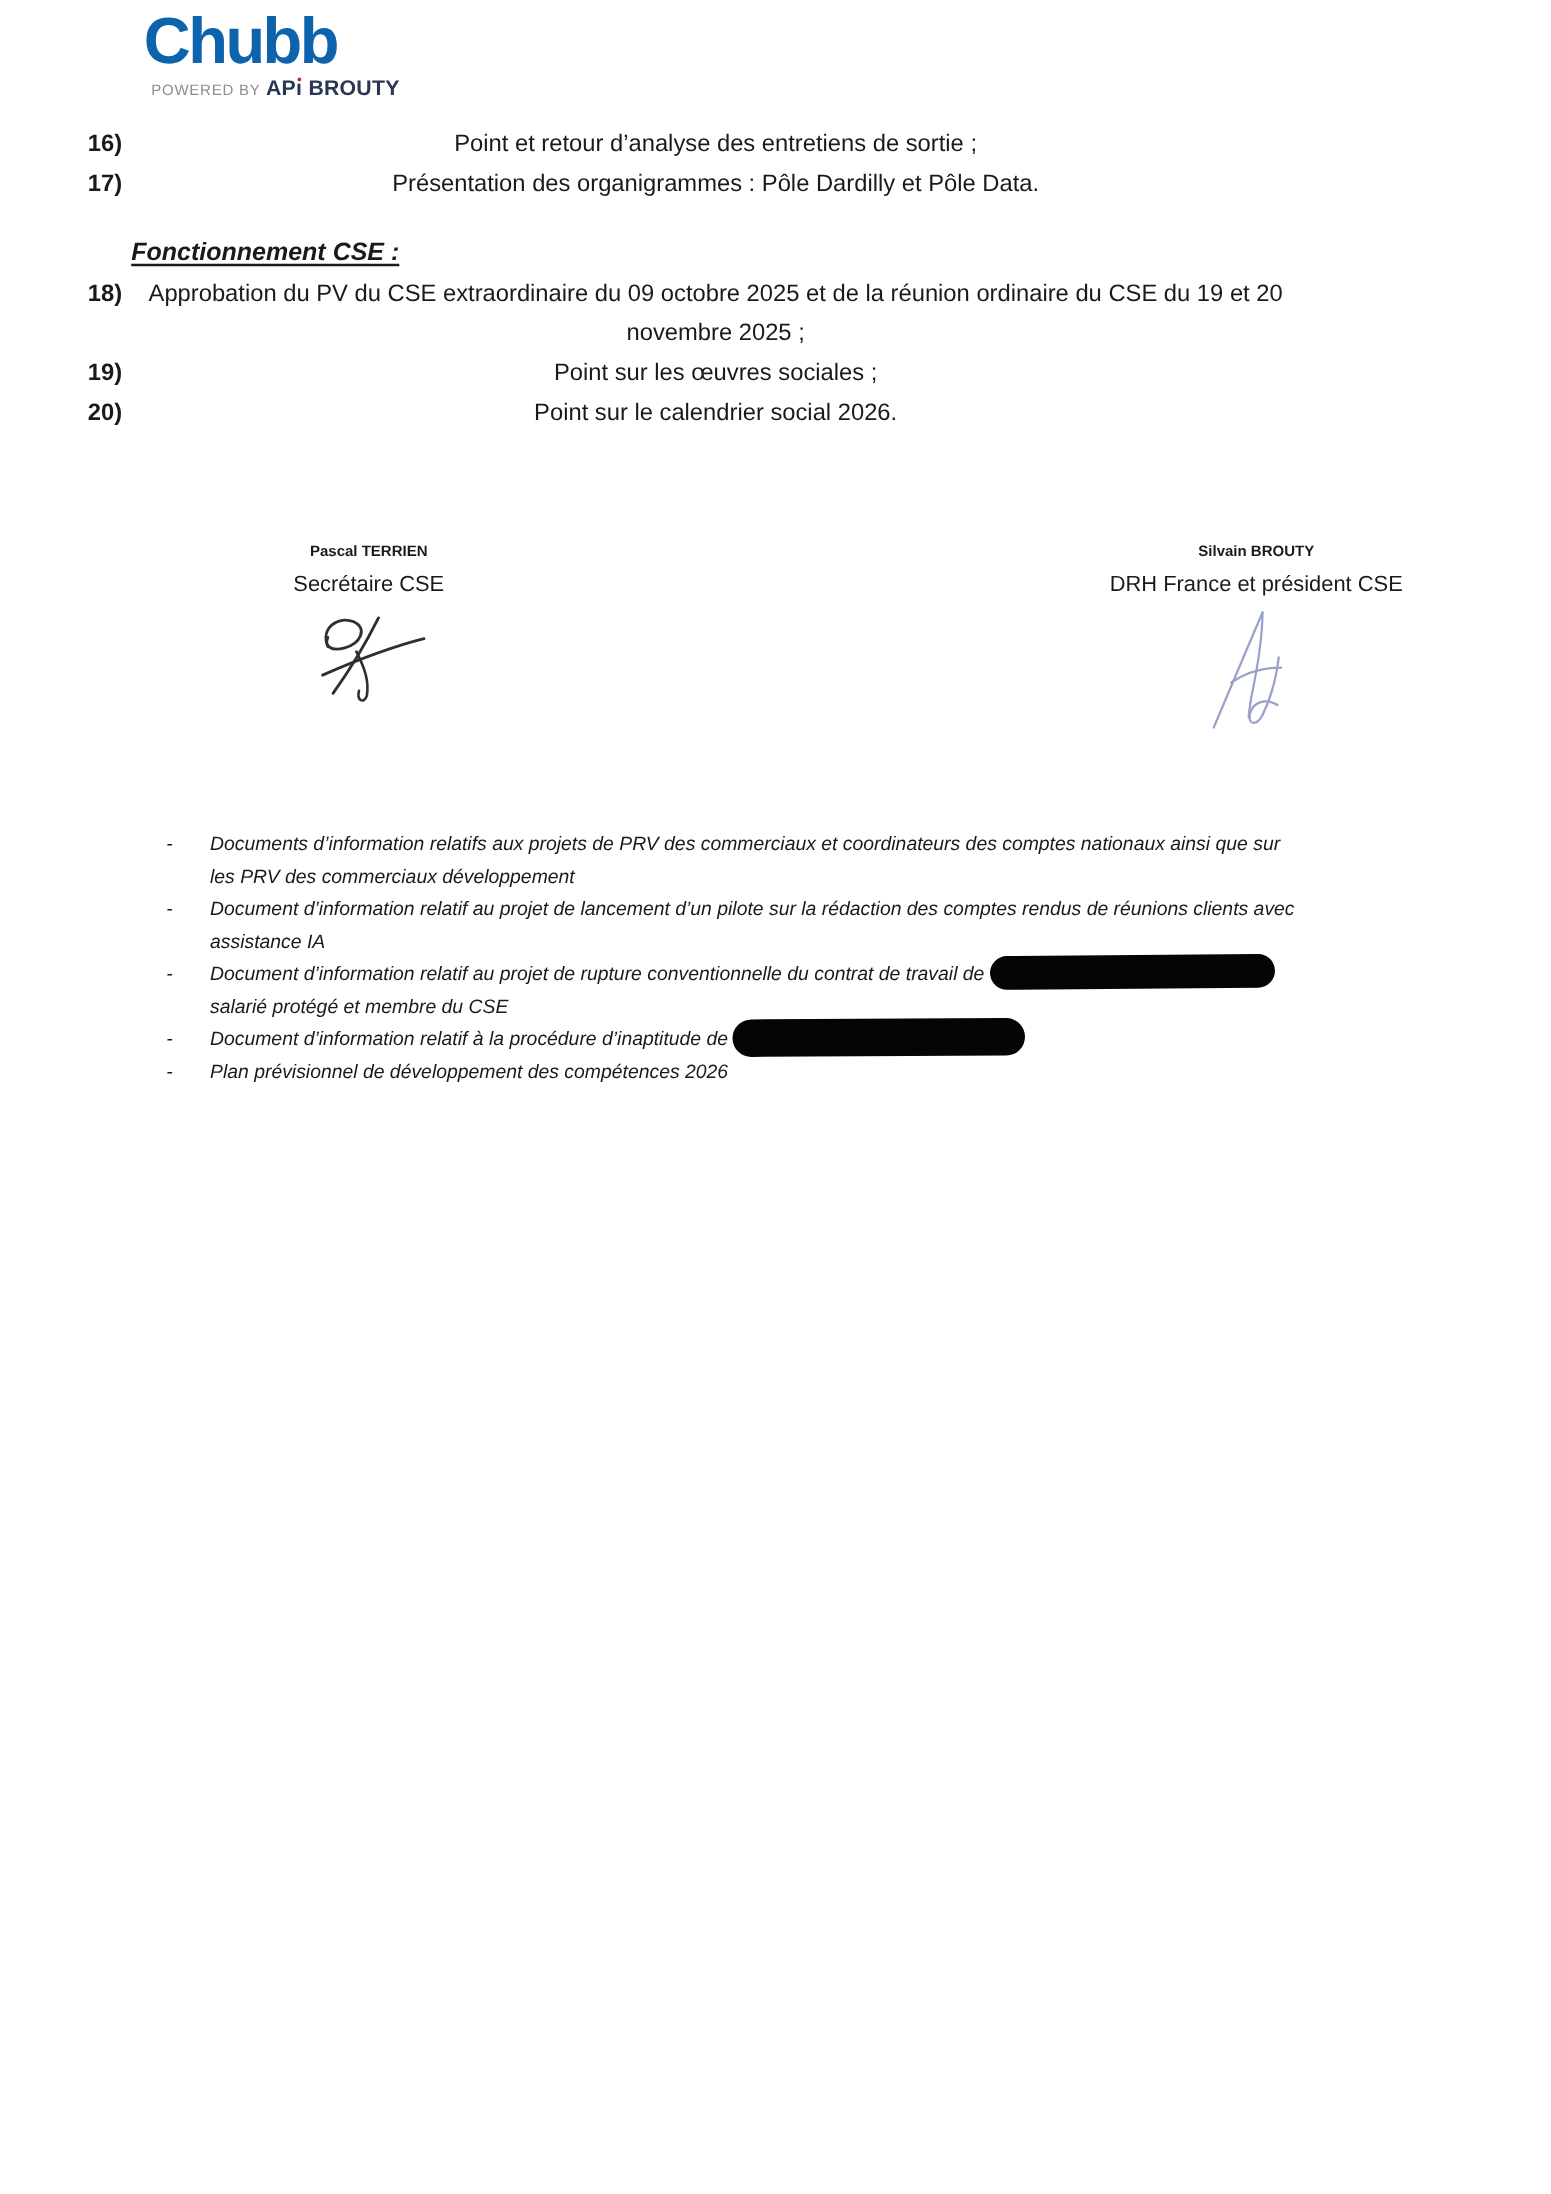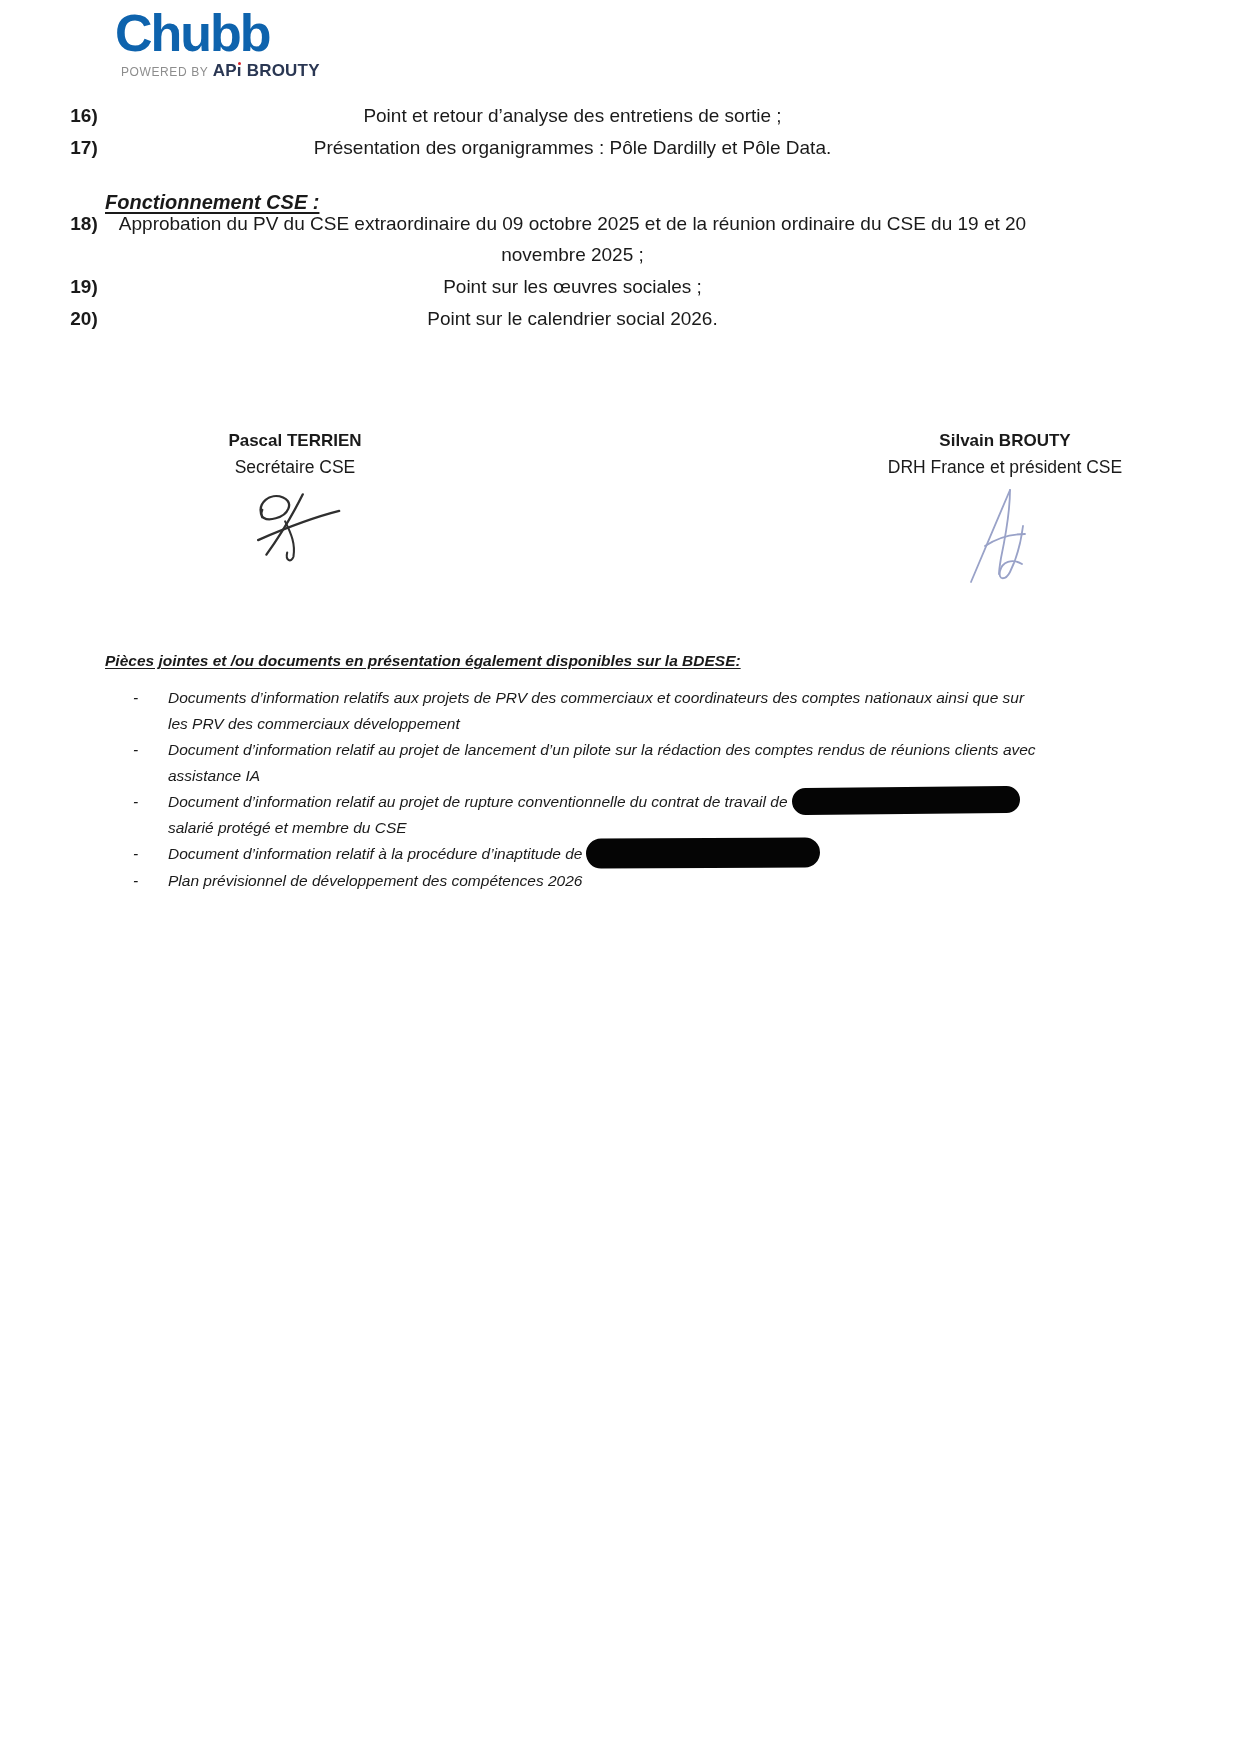--- a/index.html
+++ b/index.html
@@ -25,35 +25,35 @@
     font-size:17px;font-weight:bold;color:#2a3753;letter-spacing:0.2px;
   }
   .iwrap{position:relative;display:inline-block;}
   .iwrap .red-dot{
     position:absolute;width:3.6px;height:3.6px;border-radius:50%;
     background:#d8232a;top:0.6px;left:0.9px;
   }
   
   .agenda{position:absolute;left:63px;width:977px;text-align:center;}
   .a1{top:100px;}
-  .a2{top:208px;}
+  .a2{top:220px;}
   .agenda-row{display:flex;line-height:31px;font-size:19px;margin-bottom:1px;}
   .agenda-num{flex:0 0 42px;font-weight:bold;}
   .agenda-text{flex:1;}
   .section-heading{
     position:absolute;left:105px;top:190px;margin:0;
     font-size:20px;font-weight:bold;font-style:italic;
     text-decoration:underline;text-underline-offset:3px;
     line-height:24px;
   }
   
   .sig{position:absolute;top:428px;text-align:center;}
   .sig-left{left:175px;width:240px;}
   .sig-right{left:875px;width:260px;}
-  .sig-name{font-size:17px;font-weight:bold;line-height:26px;}
+  .sig-name{font-size:12px;font-weight:bold;line-height:26px;}
   .sig-role{font-size:17.5px;line-height:26px;}
   .sig-svg{display:block;margin:6px auto 0 auto;}
   
   .attachments{position:absolute;left:105px;top:650px;width:940px;}
   .att-heading{
     margin:0;font-size:15.5px;font-weight:bold;font-style:italic;
     text-decoration:underline;text-underline-offset:2px;line-height:22px;
   }
   .att-list{margin-top:13px;font-style:italic;font-size:15.5px;line-height:26px;}
   .att-item{display:flex;}
@@ -124,21 +124,20 @@
     <div class="sig-role">DRH France et président CSE</div>
     <svg class="sig-svg" width="82" height="100" viewBox="0 0 80 100" fill="none">
       <path d="M6,96 C18,68 32,34 45,4" stroke="#99a2c8" stroke-width="1.8" stroke-linecap="round"></path>
       <path d="M45,4 C45,22 41,48 36,72 C35,78 34,84 34,88" stroke="#99a2c8" stroke-width="1.8" stroke-linecap="round"></path>
       <path d="M20,60 C32,52 46,48 60,48" stroke="#99a2c8" stroke-width="1.8" stroke-linecap="round"></path>
       <path d="M58,40 C56,56 52,72 45,86 C41,94 33,95 35,85 C37,76 47,72 57,78" stroke="#99a2c8" stroke-width="1.8" stroke-linecap="round"></path>
     </svg>
   </div>
 
   <section class="attachments">
-    <h3 class="att-heading">Pièces jointes et /ou documents en présentation également disponibles sur la BDESE:</h3>
     <div class="att-list">
 
       <div class="att-item">
         <span class="att-dash">-</span>
         <div class="att-text">Documents d’information relatifs aux projets de PRV des commerciaux et coordinateurs des comptes nationaux ainsi que sur les PRV des commerciaux développement</div>
       </div>
 
       <div class="att-item">
         <span class="att-dash">-</span>
         <div class="att-text">Document d’information relatif au projet de lancement d’un pilote sur la rédaction des comptes rendus de réunions clients avec assistance IA</div>

